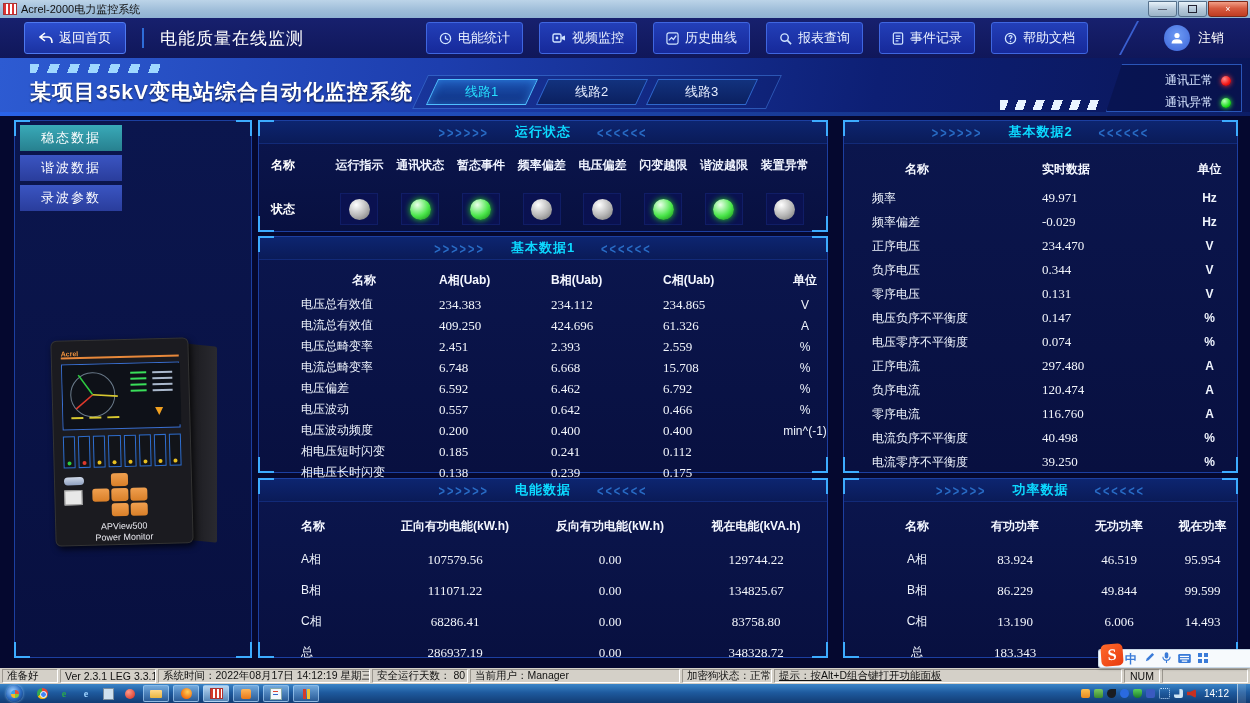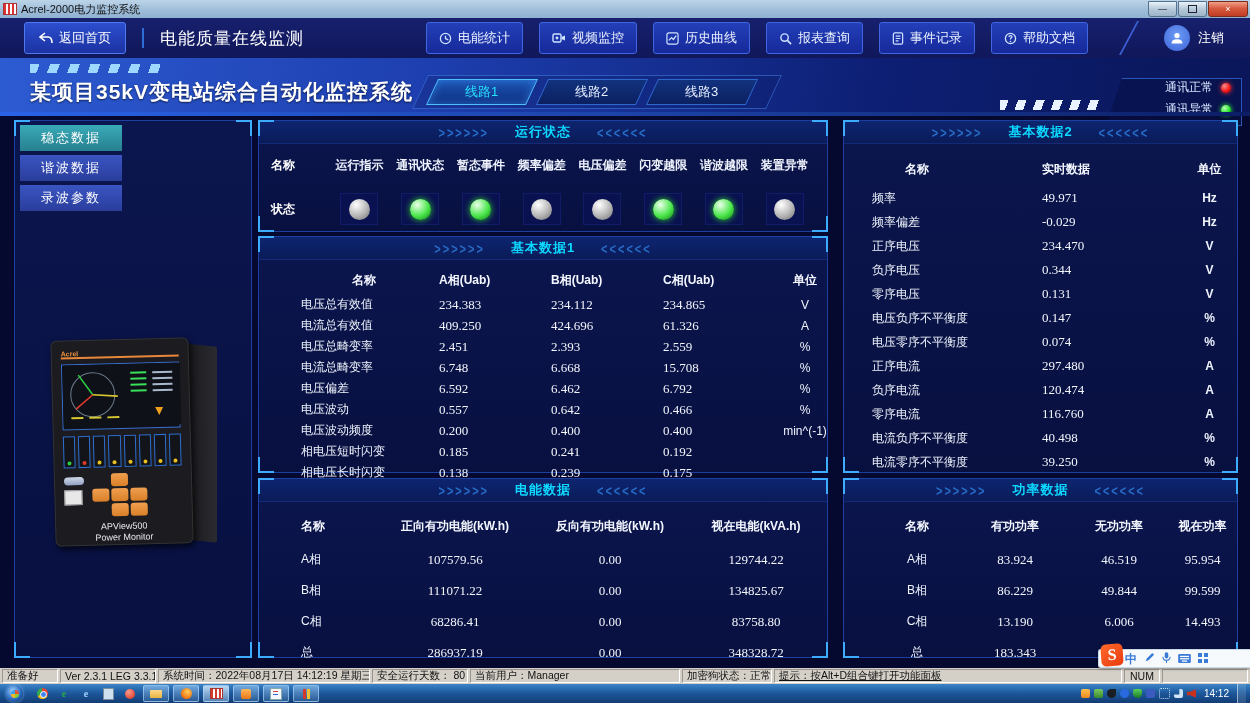--- a/index.html
+++ b/index.html
@@ -45,23 +45,23 @@
   .h-title{position:absolute;left:30px;top:20px;color:#fff;font-size:21px;font-weight:bold;letter-spacing:1px;
     text-shadow:0 1px 2px rgba(0,0,0,.6);text-align:right;}
   .tabs-outline{position:absolute;left:420px;top:17px;width:352px;height:32px;
     border:1px solid rgba(70,130,230,.55);transform:skewX(-25deg);background:rgba(10,25,90,.25);}
   .tabs{position:absolute;left:432px;top:21px;display:flex;gap:10px;}
   .tab{width:98px;height:24px;transform:skewX(-25deg);border:1px solid #2f68cc;cursor:pointer;
     background:linear-gradient(#12327e,#0b2060);display:flex;align-items:center;justify-content:center;}
   .tab span{transform:skewX(25deg);font-size:13px;color:#e6eeff;}
   .tab.active{border-color:#4fc0ff;background:linear-gradient(#1c55b4,#0e2f80);box-shadow:0 0 8px rgba(60,160,255,.5) inset;}
   .tab.active span{color:#27e0ff;}
-  .legend{position:absolute;right:8px;top:20px;width:136px;height:48px;border:1px solid #2a55b8;
+  .legend{position:absolute;right:8px;top:6px;width:136px;height:48px;border:1px solid #2a55b8;
     background:rgba(8,16,70,.55);clip-path:polygon(16px 0,100% 0,100% 100%,0 100%);
-    display:flex;flex-direction:column;justify-content:flex-start;gap:5px;padding-right:10px;box-sizing:border-box;}
+    display:flex;flex-direction:column;justify-content:flex-end;gap:5px;padding-right:10px;box-sizing:border-box;}
   .legend-row{display:flex;align-items:center;justify-content:flex-end;gap:8px;font-size:12px;color:#d6e4ff;}
   .dot{width:10px;height:10px;border-radius:50%;}
   .dot.red{background:radial-gradient(circle at 35% 30%,#ff8a8a,#f21313 60%,#900);box-shadow:0 0 5px #f33;}
   .dot.green{background:radial-gradient(circle at 35% 30%,#b8ffb8,#1ee01e 60%,#070);box-shadow:0 0 5px #3f3;}
   .stripes-white{position:absolute;right:150px;top:42px;width:100px;height:10px;
     background:repeating-linear-gradient(110deg,#e9f3ff 0 8px,transparent 8px 17px);}
 
   
   .panel{position:absolute;background:linear-gradient(180deg,#0b164e,#081040);border:1px solid #1c3fa0;box-sizing:border-box;}
   .corner{position:absolute;width:14px;height:14px;border:0 solid #3dacff;}
@@ -575,21 +575,21 @@
           <div class="cell num">0.200</div>
           <div class="cell num">0.400</div>
           <div class="cell num">0.400</div>
           <div class="cell">min^(-1)</div>
         </div>
 
         <div class="trow g5 r">
           <div class="cell">相电压短时闪变</div>
           <div class="cell num">0.185</div>
           <div class="cell num">0.241</div>
-          <div class="cell num">0.192</div>
+          <div class="cell num">0.112</div>
           <div class="cell"></div>
         </div>
 
         <div class="trow g5 r">
           <div class="cell">相电压长时闪变</div>
           <div class="cell num">0.138</div>
           <div class="cell num">0.239</div>
           <div class="cell num">0.175</div>
           <div class="cell"></div>
         </div>

